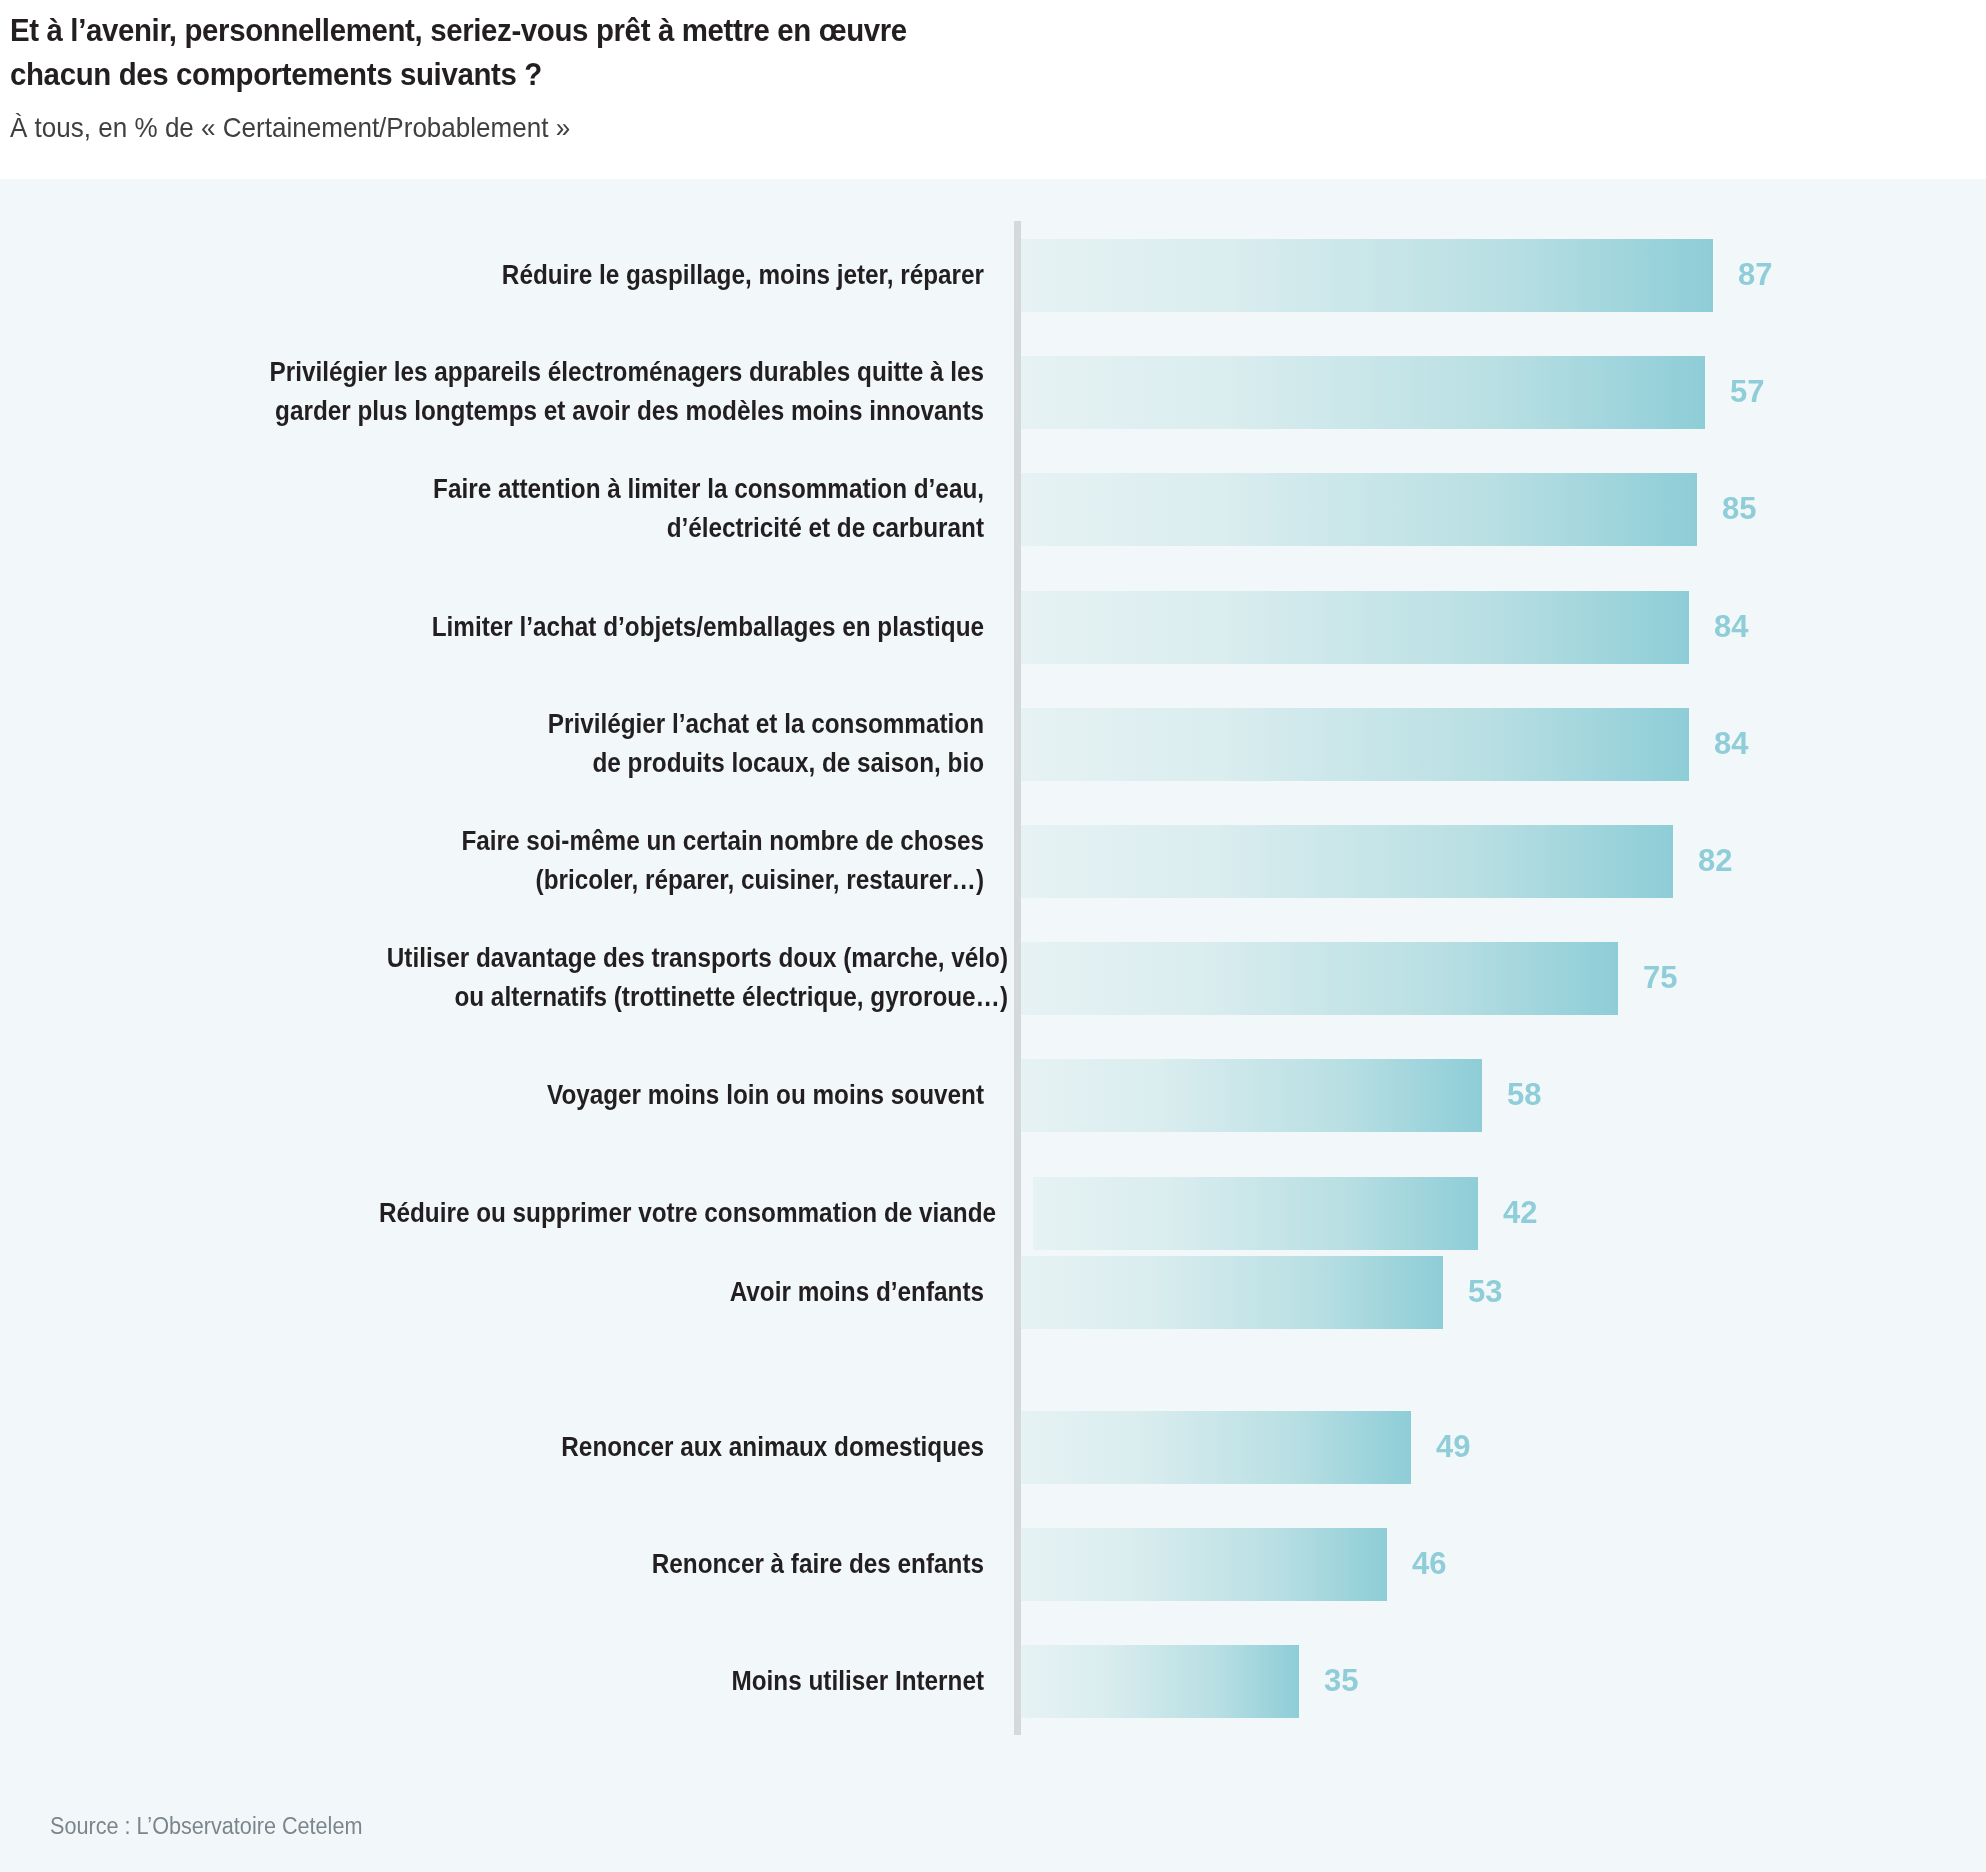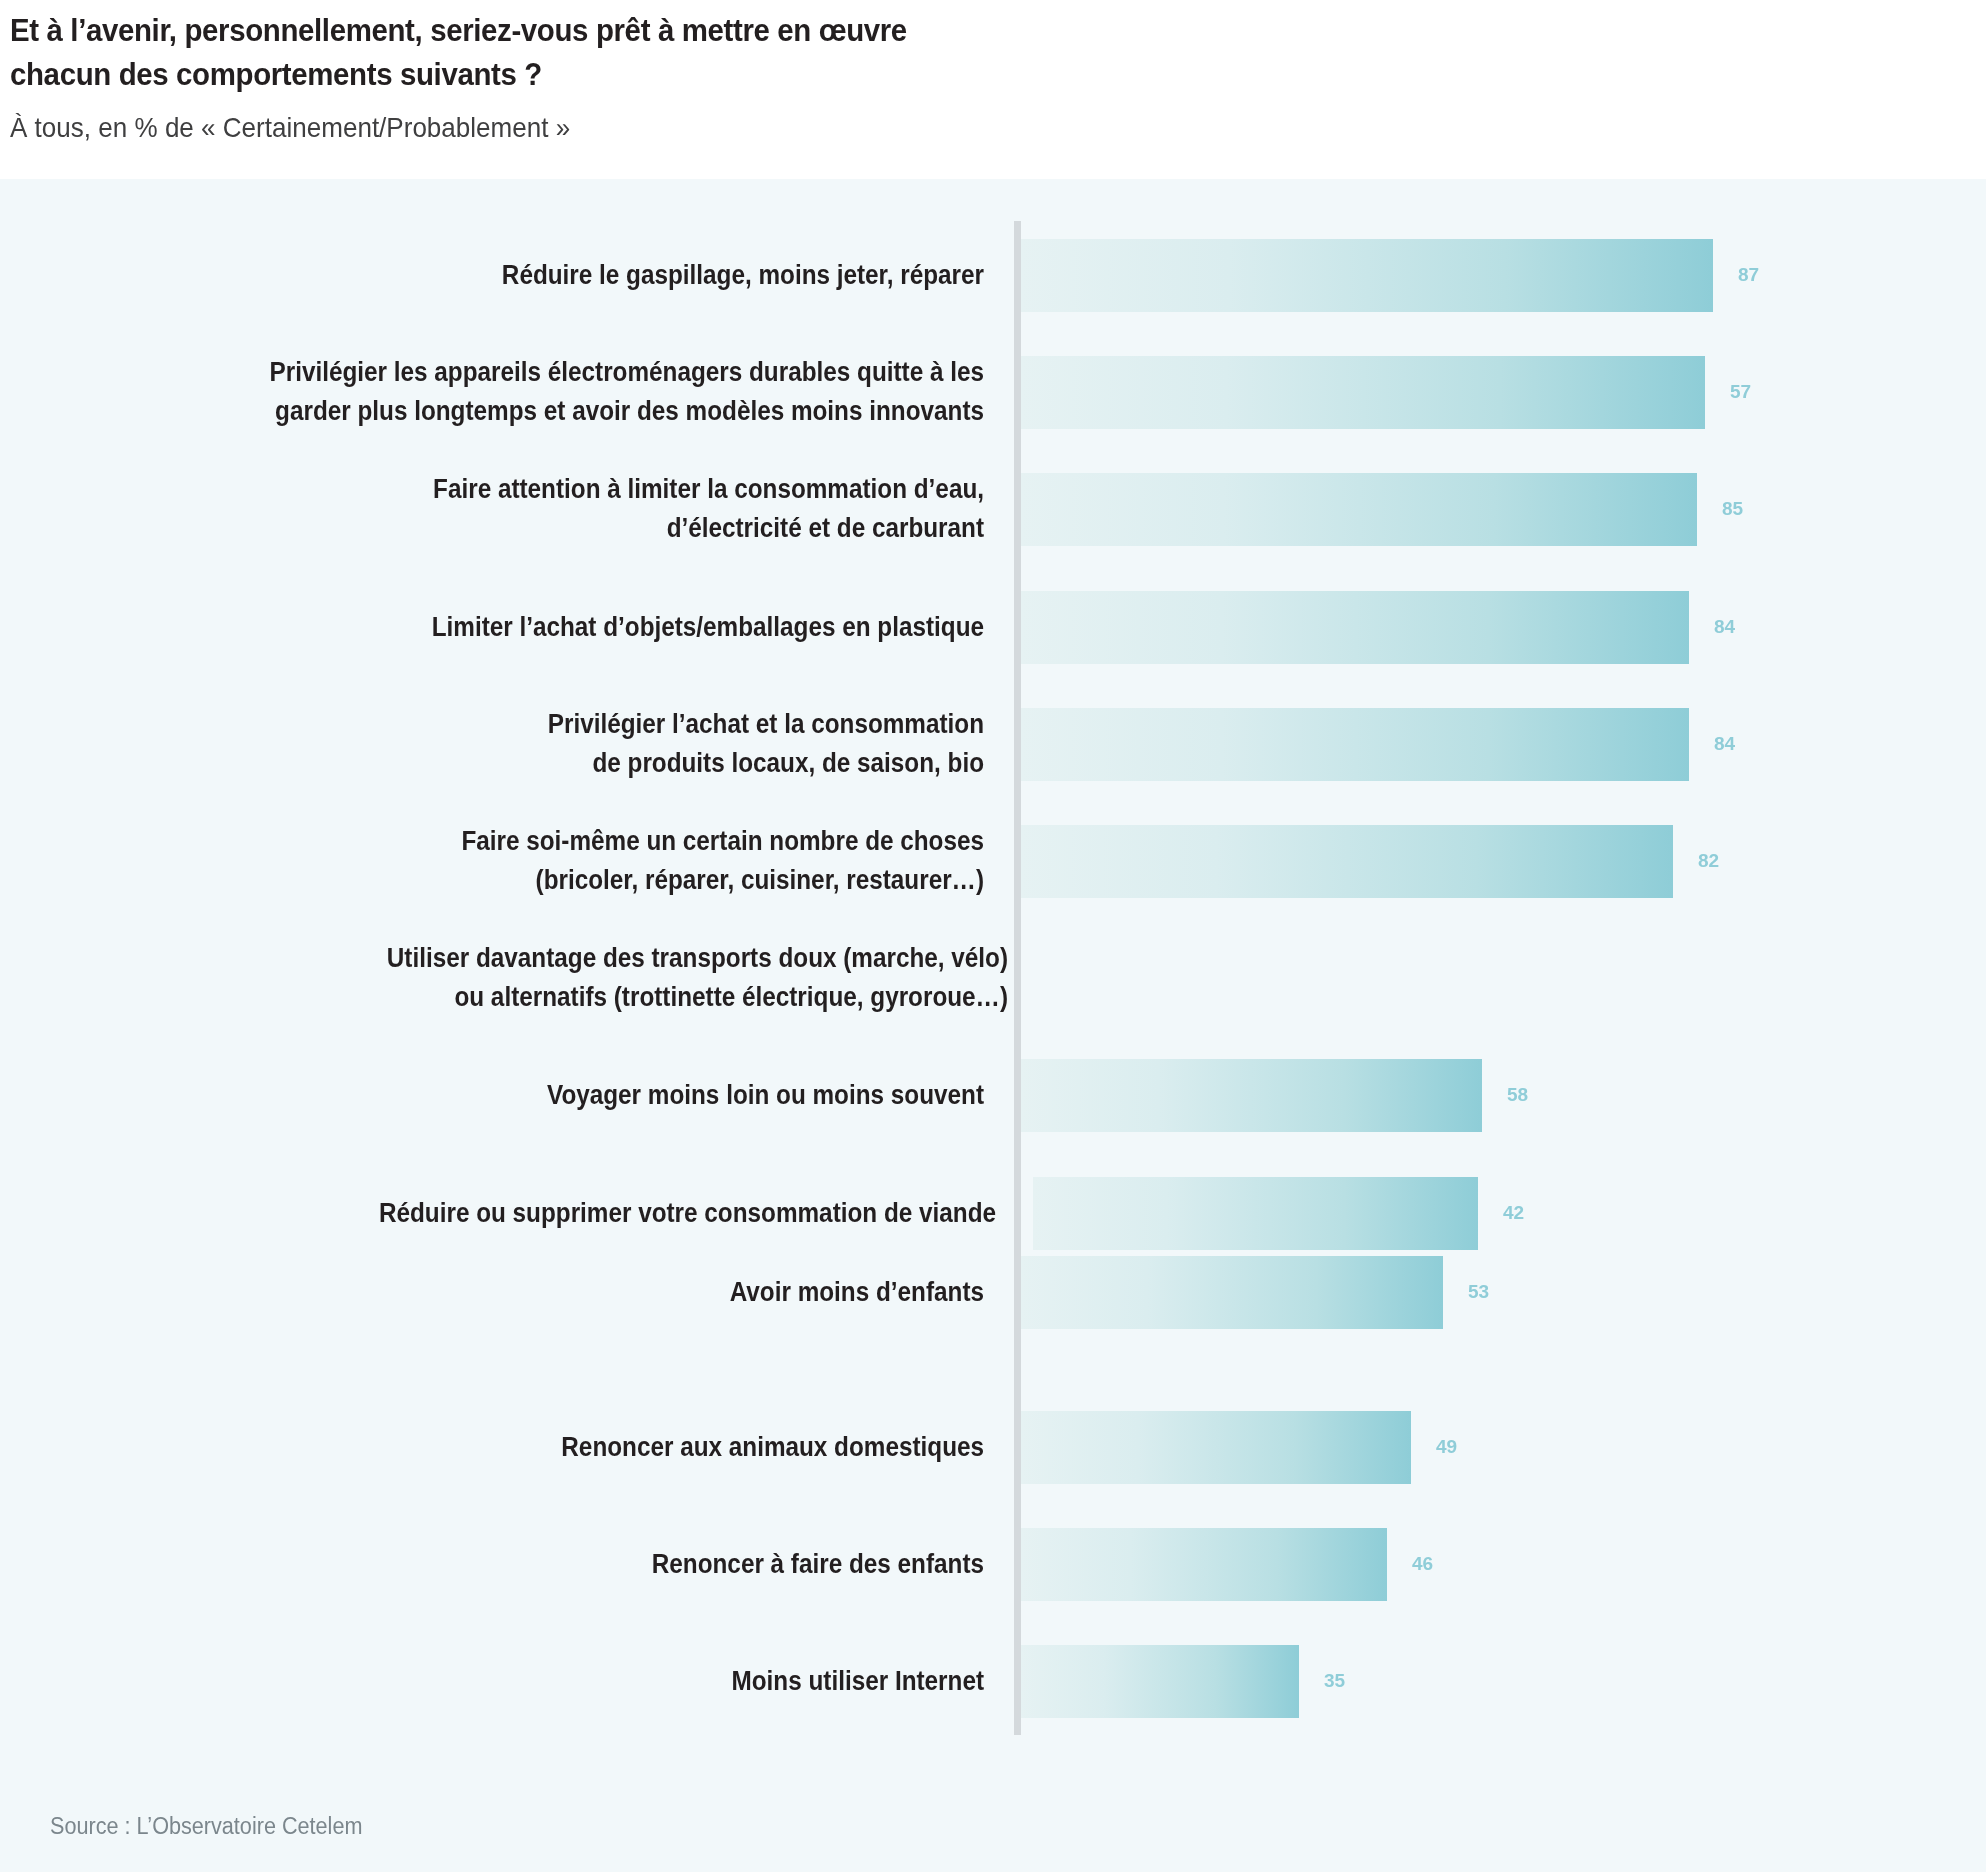--- a/index.html
+++ b/index.html
@@ -125,21 +125,21 @@
   }
 
   .bar {
     height: 73px;
     background: linear-gradient(to right, #e6f2f3 0%, #daedef 30%, #b8dfe3 70%, #8ecdd7 100%);
   }
 
   .bar-value {
     font-family: "Liberation Sans", sans-serif;
     font-weight: bold;
-    font-size: 19px;
+    font-size: 31px;
     color: #8fcdd8;
     margin-left: 25px;
     white-space: nowrap;
   }
 
   
   .source {
     position: absolute;
     left: 50px;
     bottom: 33px;
@@ -208,20 +208,24 @@
             <div class="row-label">Faire soi-même un certain nombre de choses
 (bricoler, réparer, cuisiner, restaurer…)</div>
             <div class="bar-wrap">
               <div class="bar" style="width: 652px;"></div>
               <div class="bar-value">82</div>
             </div>
           </div>
           <div class="row" style="top: 703px; padding-left: 24px;">
             <div class="row-label">Utiliser davantage des transports doux (marche, vélo)
 ou alternatifs (trottinette électrique, gyroroue…)</div>
+            <div class="bar-wrap">
+              <div class="bar" style="width: 597px;"></div>
+              <div class="bar-value">75</div>
+            </div>
           </div>
           <div class="row" style="top: 820px;">
             <div class="row-label">Voyager moins loin ou moins souvent</div>
             <div class="bar-wrap">
               <div class="bar" style="width: 461px;"></div>
               <div class="bar-value">58</div>
             </div>
           </div>
           <div class="row" style="top: 938px; margin-left: 12px;">
             <div class="row-label">Réduire ou supprimer votre consommation de viande</div>

